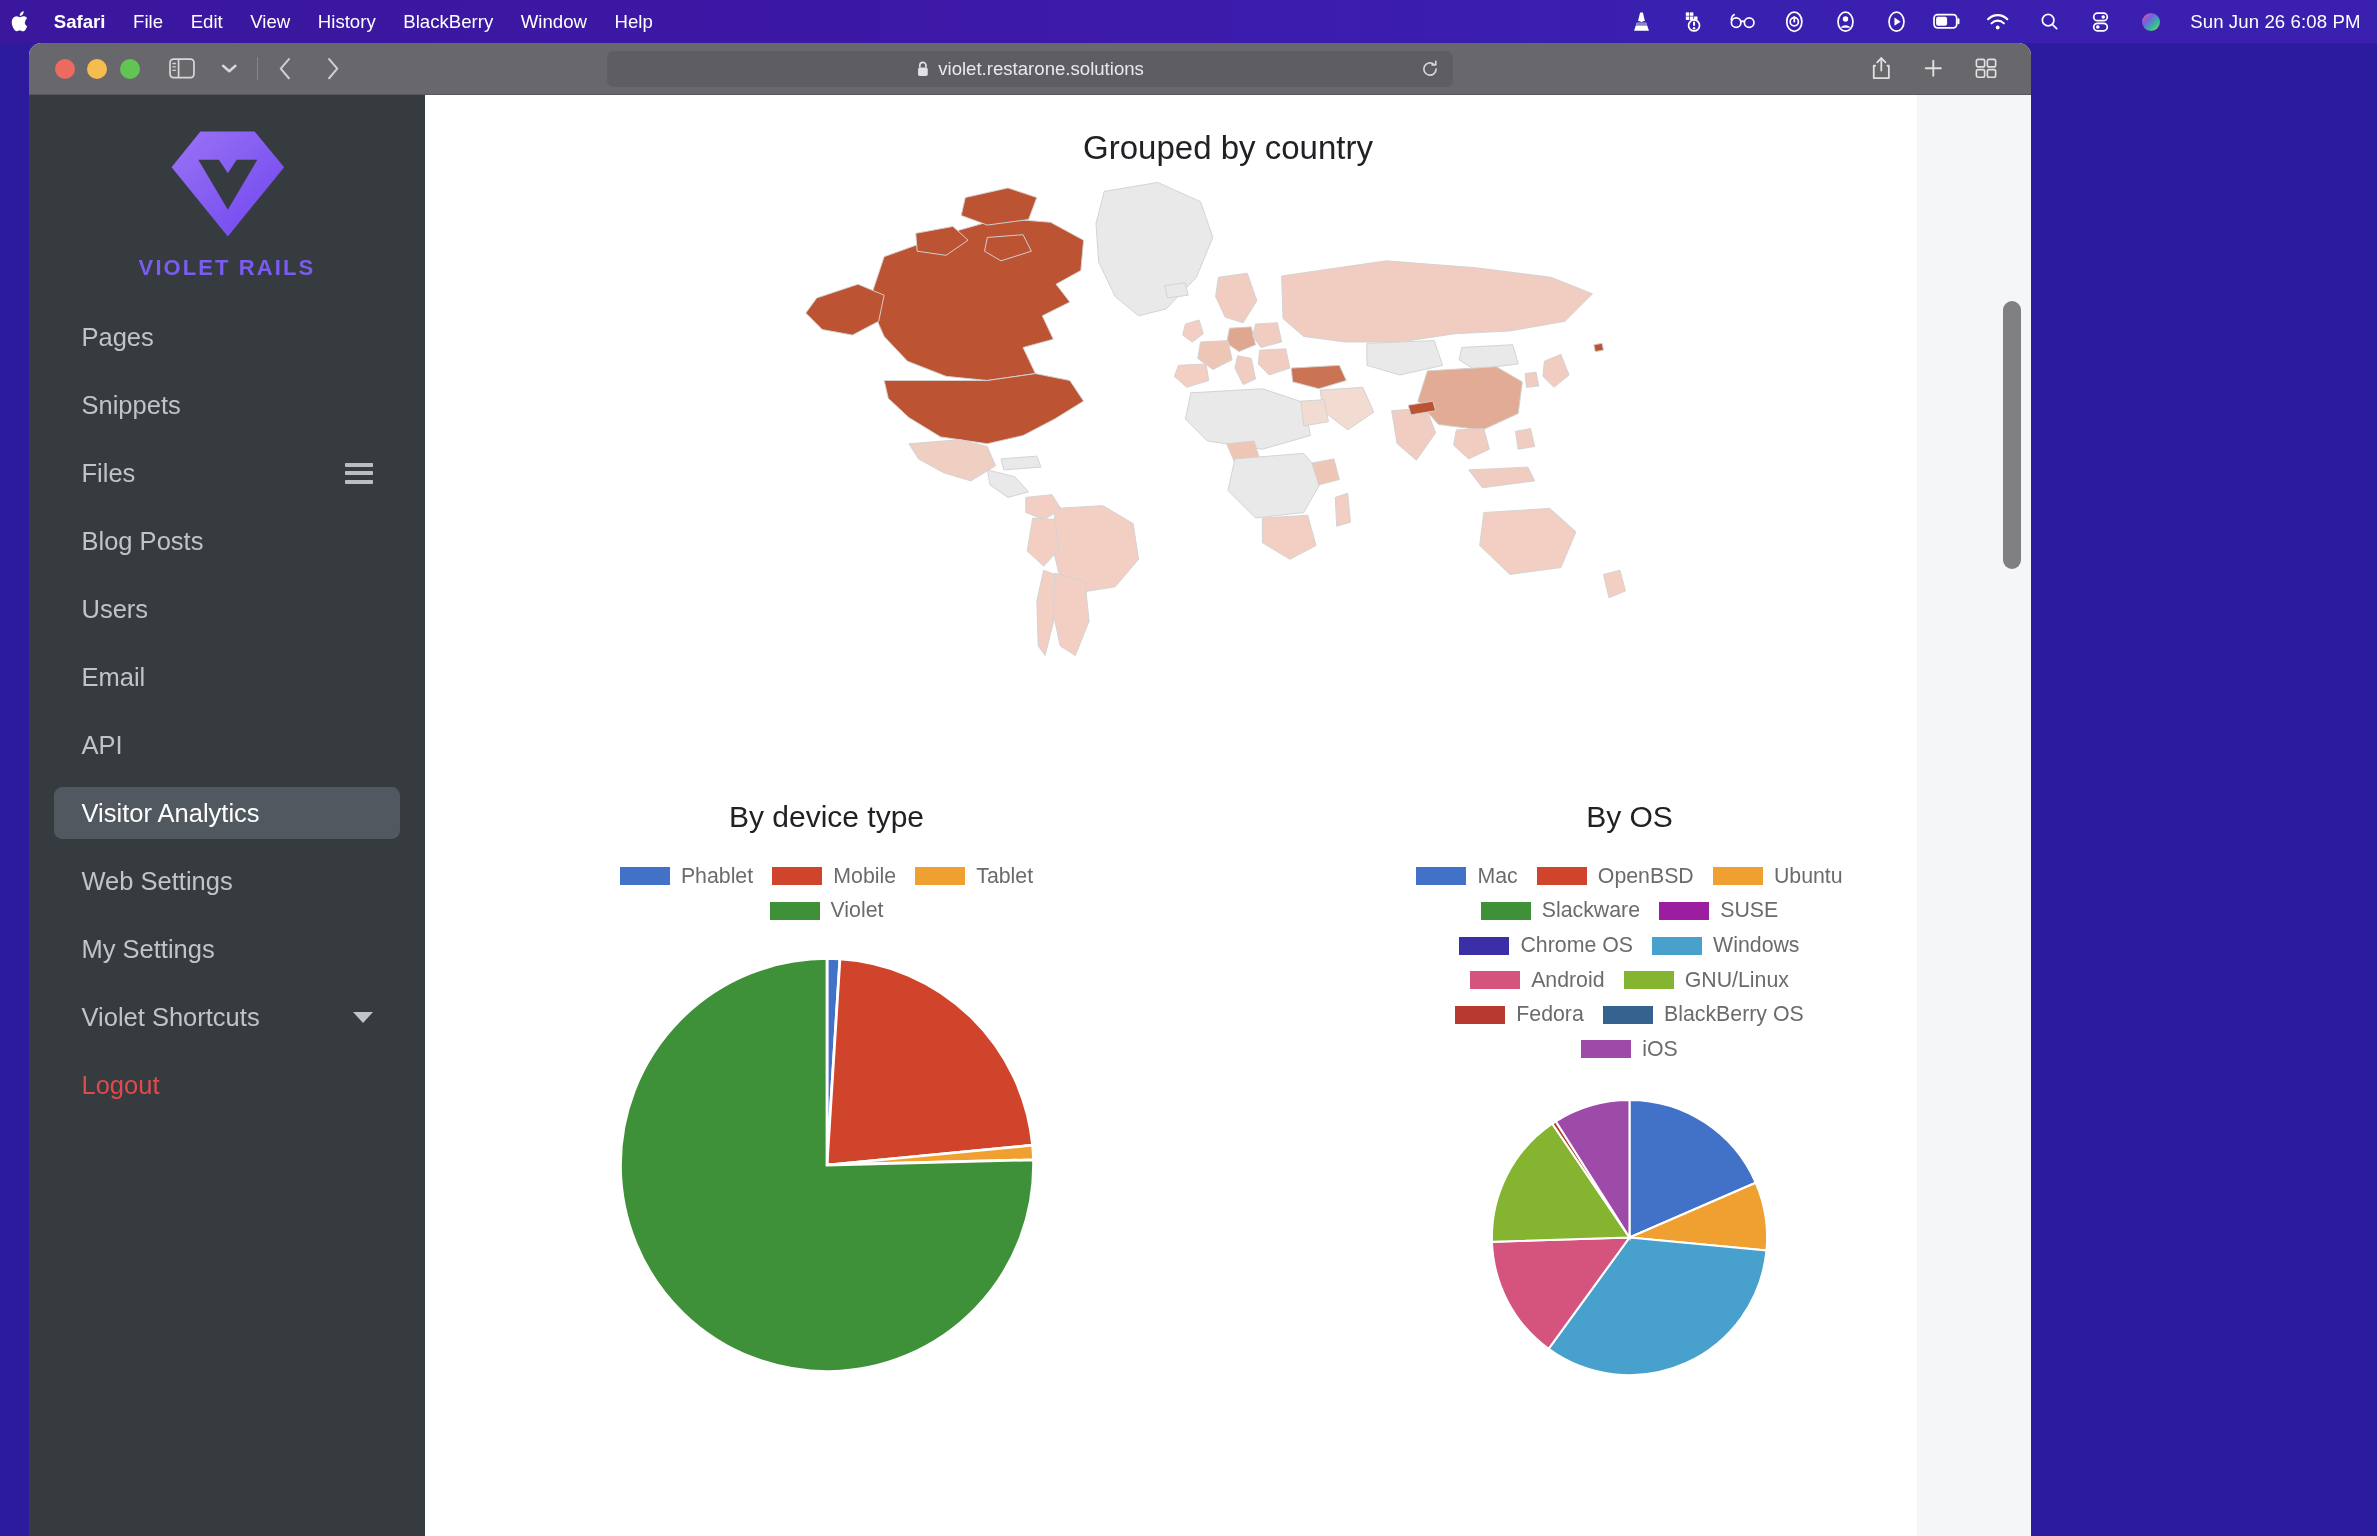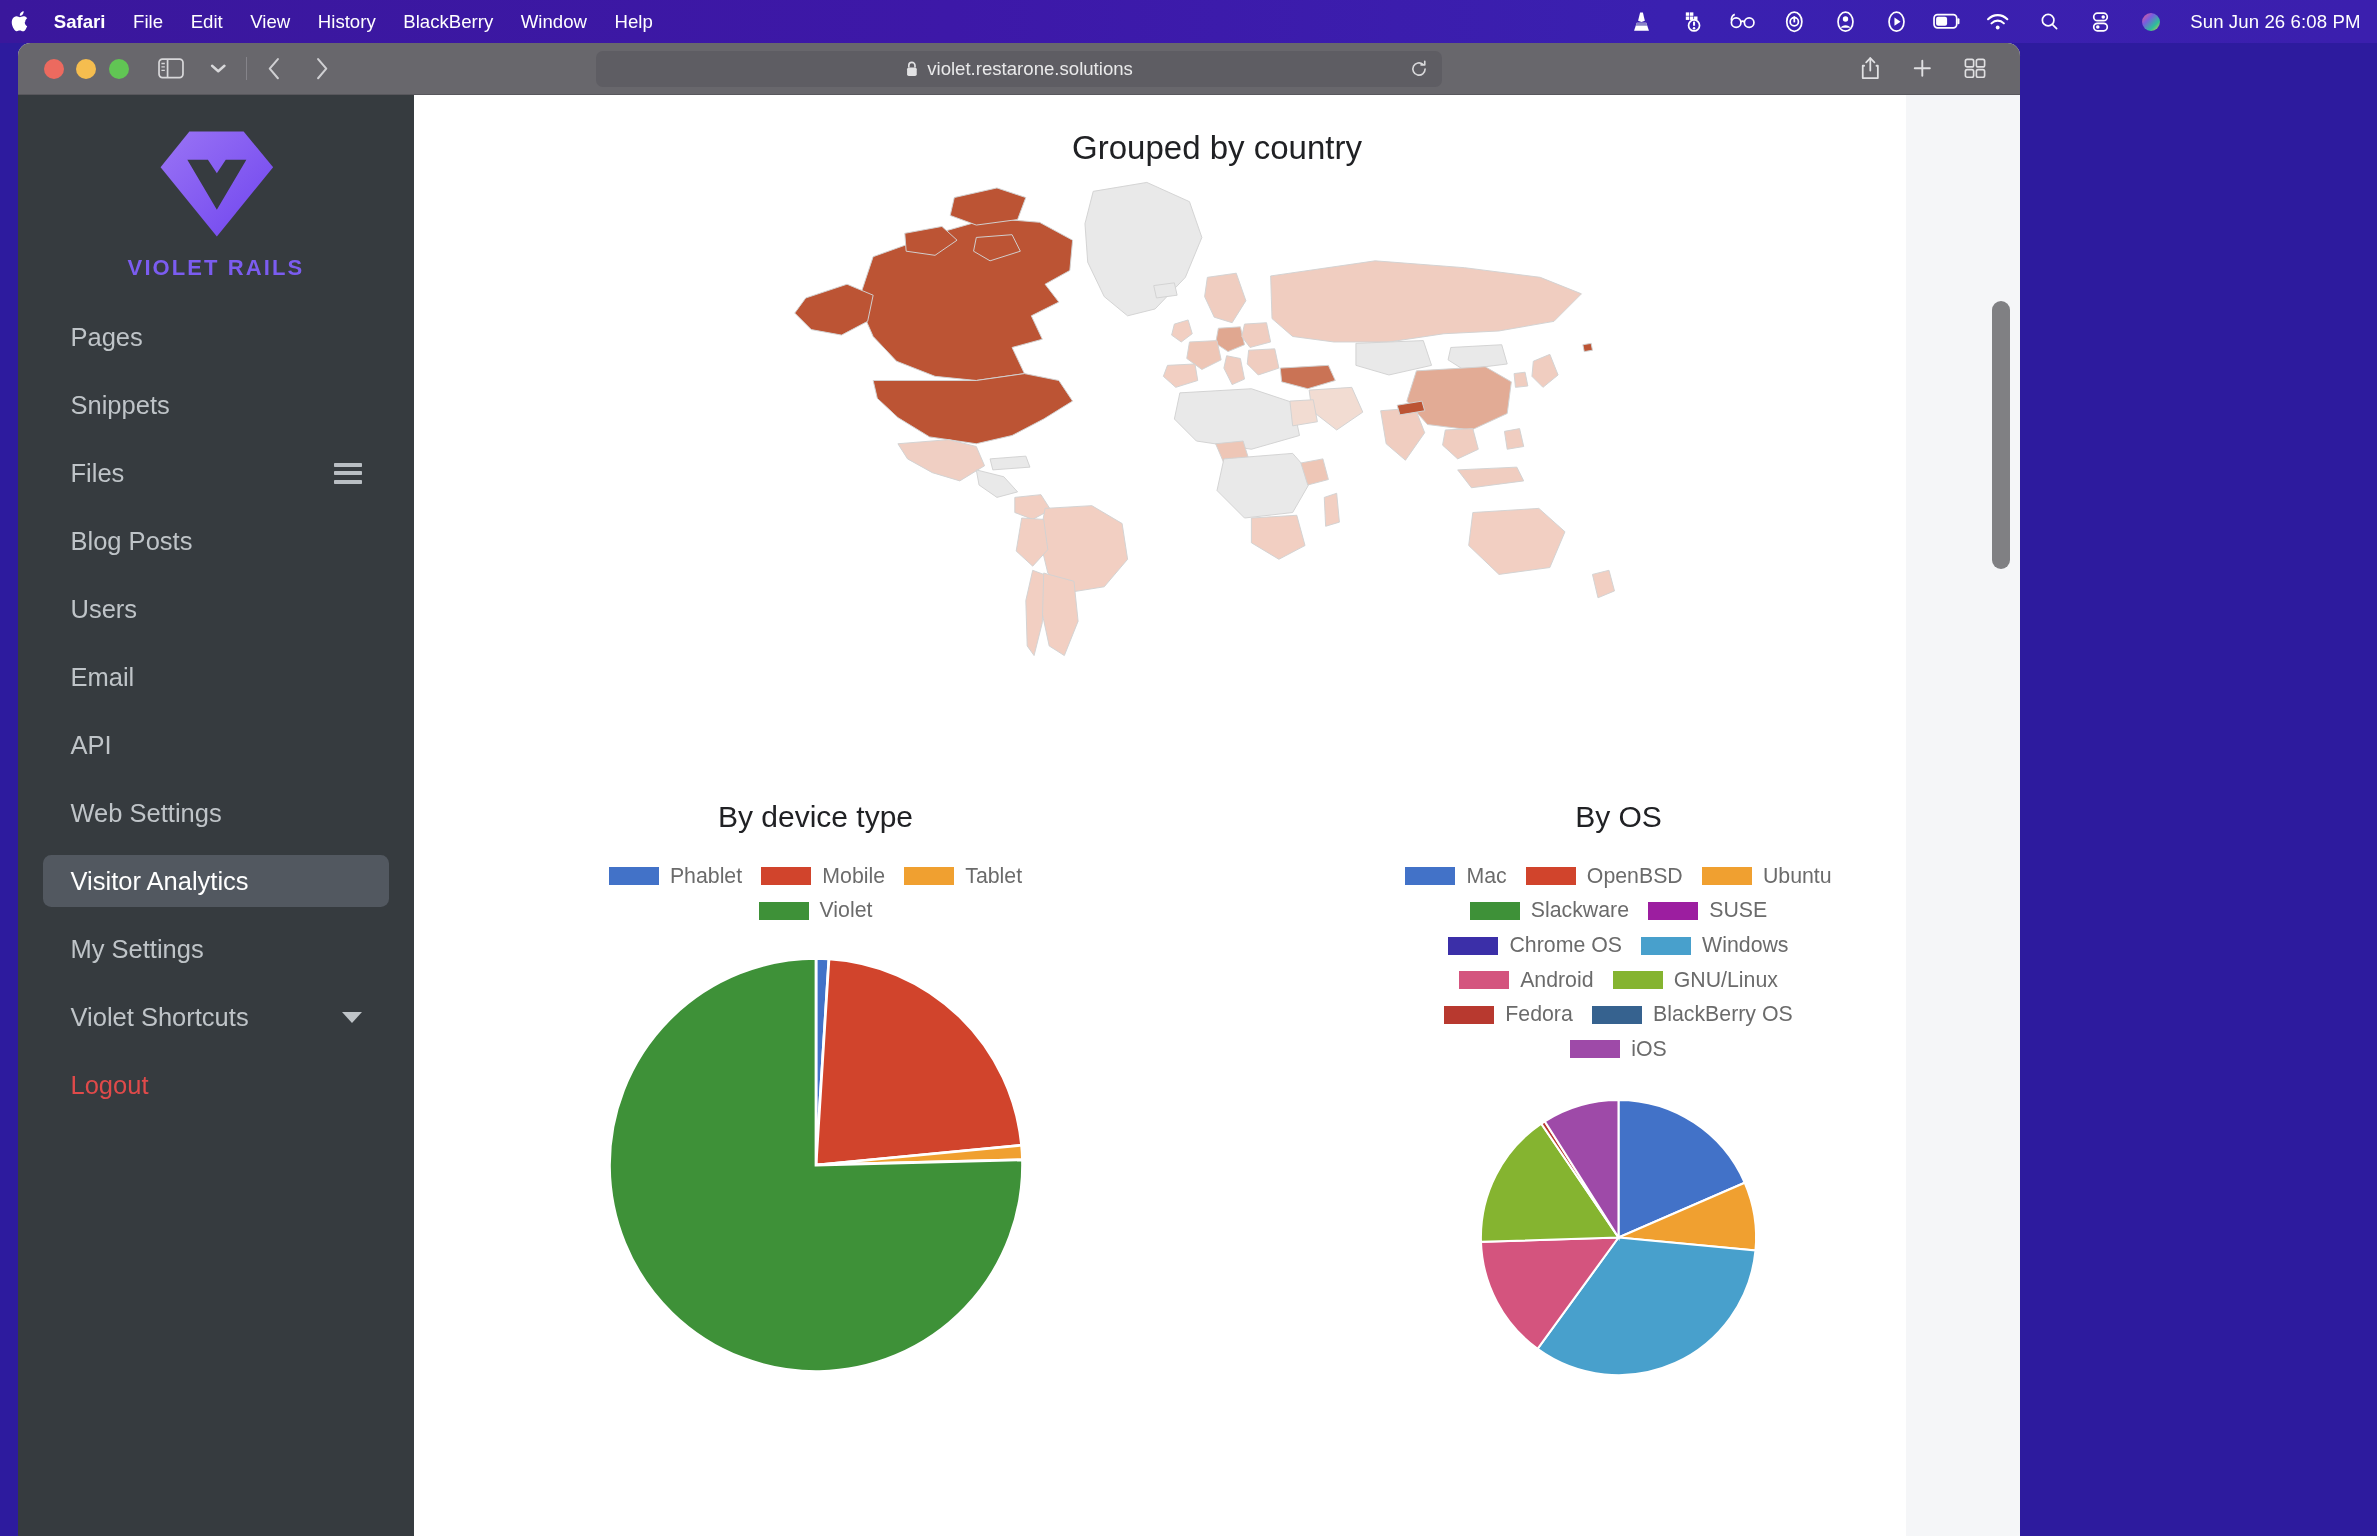--- a/index.html
+++ b/index.html
@@ -19,21 +19,21 @@
   .apple-logo{ width:40px; display:flex; justify-content:center; align-items:center; font-size:23.4px; line-height:1; }
   .menu-item{ font-size:18.6px; padding:0 13.8px; white-space:nowrap; color:#fff; }
   .menu-item.bold{ font-weight:bold; }
   .menubar-right{ margin-left:auto; display:flex; align-items:center; gap:8px; padding-right:16.5px; }
   .status-icon{ width:43px; height:43px; display:flex; align-items:center; justify-content:center; }
   .status-icon svg{ display:block; }
   .clock{ font-size:18.6px; padding-left:9.6px; white-space:nowrap; letter-spacing:0.1px; }
 
   
   .window{
-    position:absolute; top:43px; left:18px; width:2002px; height:1494px;
+    position:absolute; top:43px; left:29px; width:2002px; height:1494px;
     background:#fff; border-radius:12.4px 12.4px 0 0; overflow:hidden;
   }
   .toolbar{
     position:relative; height:52px; width:100%;
     background:#68676c; display:flex; align-items:center;
     border-bottom:0.7px solid #58575c;
   }
   .traffic{ display:flex; align-items:center; gap:12.4px; padding-left:26px; }
   .dot{ width:20px; height:20px; border-radius:50%; }
   .dot.red{ background:#ec6a5f; }
@@ -338,25 +338,25 @@
         </div>
         <div class="nav-item">
           <span class="label">Users</span>
         </div>
         <div class="nav-item">
           <span class="label">Email</span>
         </div>
         <div class="nav-item">
           <span class="label">API</span>
         </div>
-        <div class="nav-item">
-          <span class="label">Web Settings</span>
-        </div>
         <div class="nav-item active">
           <span class="label">Visitor Analytics</span>
+        </div>
+        <div class="nav-item">
+          <span class="label">Web Settings</span>
         </div>
         <div class="nav-item">
           <span class="label">My Settings</span>
         </div>
         <div class="nav-item">
           <span class="label">Violet Shortcuts</span>
           <span class="caret"></span>
         </div>
         <div class="nav-item logout">
           <span class="label">Logout</span>

